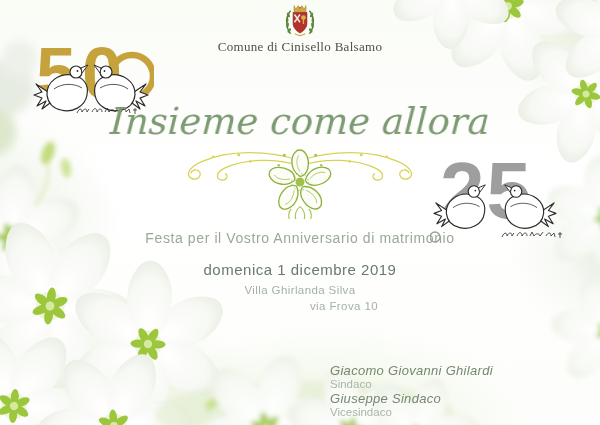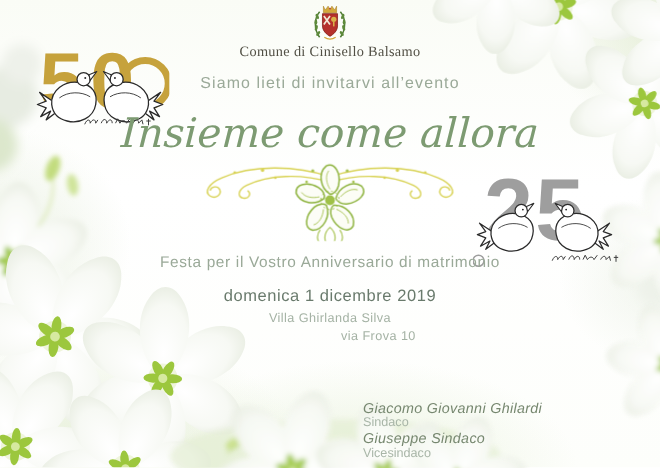--- a/index.html
+++ b/index.html
@@ -164,21 +164,20 @@
   </svg>
 
   <svg class="abs layer logo-25" viewBox="0 0 134 88">
     <text x="10" y="62" font-size="80" font-weight="bold" fill="#9e9e9e" letter-spacing="2" font-family="Liberation Sans, sans-serif">25</text>
     <circle cx="5" cy="81" r="5" fill="none" stroke="#9e9e9e" stroke-width="1.4"></circle>
     <use href="#dove" transform="translate(4,26) scale(0.95)"></use>
     <use href="#dove" transform="translate(126,26) scale(-0.95,0.95)"></use>
     <use href="#sig" transform="translate(72,76)"></use>
   </svg>
 
-  <div class="abs layer center-text invite-line">Siamo lieti di invitarvi all’evento</div>
   <h1 class="abs layer center-text title">Insieme come allora</h1>
 
   <svg class="abs layer ornament" viewBox="0 0 250 74">
     <g id="swirlL" stroke="#d8d254" fill="none" stroke-width="1.3">
       <path d="M125,14 C92,3 52,3 24,15 C12,20 7,28 13,32 C18,35 24,31 22,26 C20,22 14,23 13,27"></path>
       <path d="M125,19 C98,11 68,12 47,22 C39,26 38,33 44,34 C49,35 52,30 48,27"></path>
       <circle cx="62" cy="8" r="1.6" fill="#d8d254" stroke="none"></circle>
       <circle cx="74" cy="15" r="1.2" fill="#d8d254" stroke="none"></circle>
       <circle cx="36" cy="10" r="1.2" fill="#d8d254" stroke="none"></circle>
     </g>

